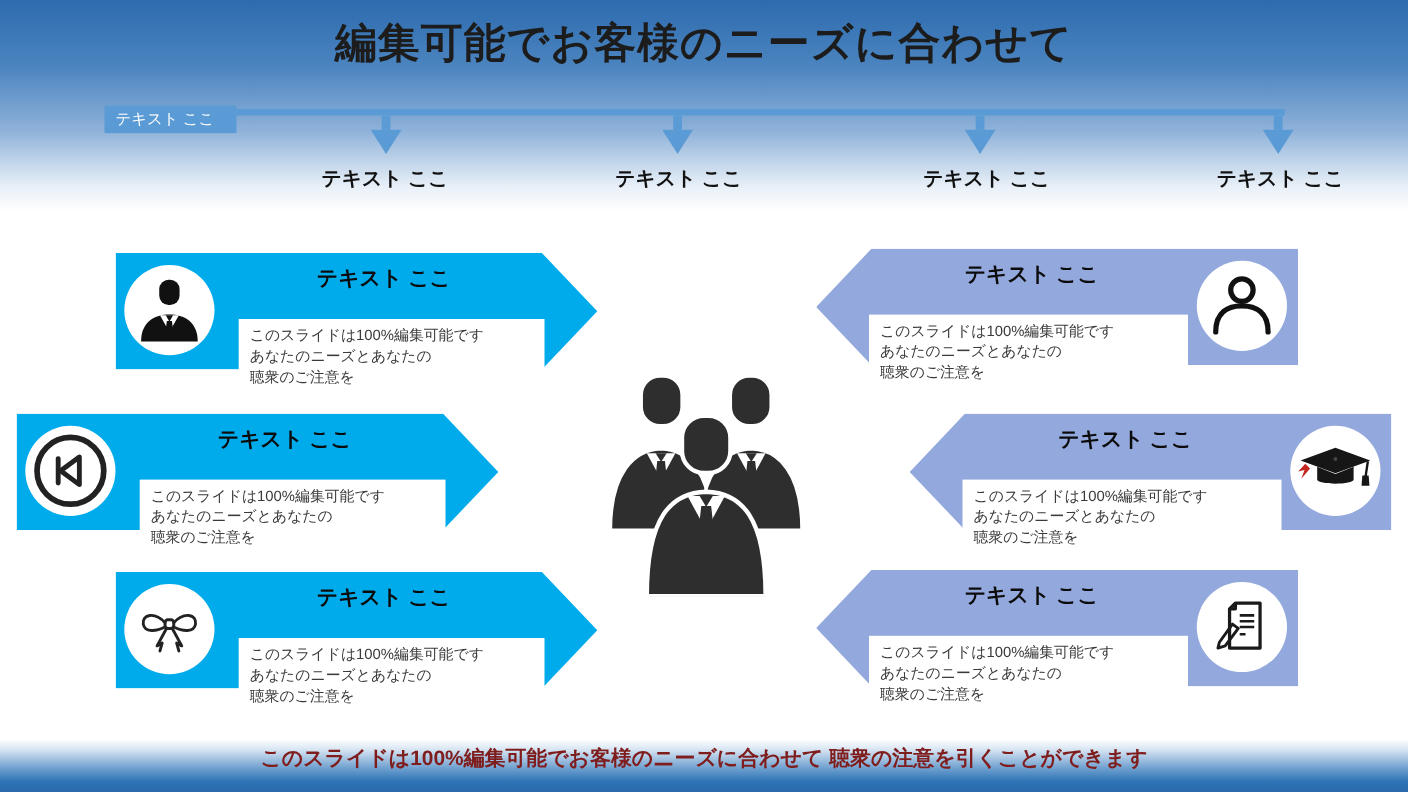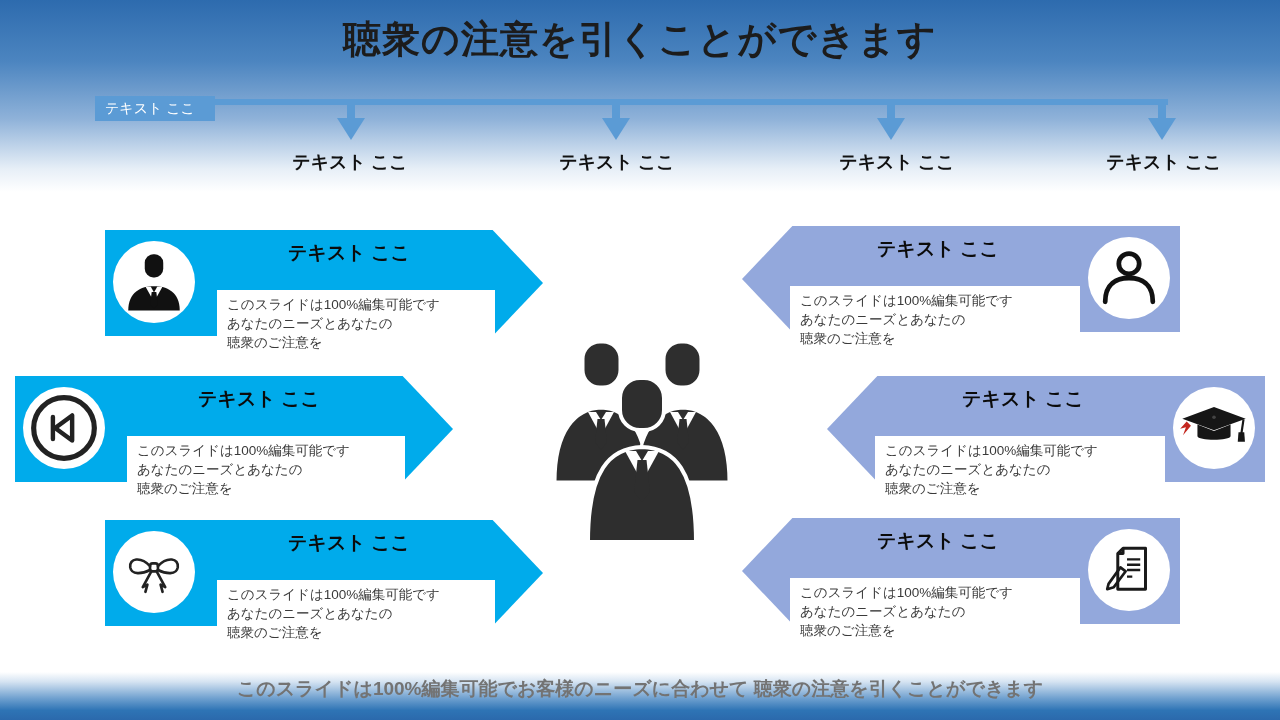--- a/index.html
+++ b/index.html
@@ -43,29 +43,29 @@
   .callout.l .co-body{left:112px;width:278px;}
   .callout.r .co-body{left:48px;width:290px;}
 
   
   .team{position:absolute;left:542px;top:330px;width:200px;height:212px;}
 
   
   .footer-bg{position:absolute;left:0;bottom:0;width:1280px;height:48px;
     background:linear-gradient(180deg,#ffffff 0%,#d6e4f2 20%,#6fa0cf 55%,#2e74b5 80%,#2b69ac 100%);}
   .footer-text{position:absolute;left:0;top:676px;width:1280px;text-align:center;
-    font-size:19px;font-weight:600;color:#737373;}
+    font-size:19px;font-weight:600;color:#7f1d1d;}
 </style>
 </head>
 <body>
 
 <div class="slide">
 
   <div class="header-bg"></div>
-  <div class="title">聴衆の注意を引くことができます</div>
+  <div class="title">編集可能でお客様のニーズに合わせて</div>
 
   <div class="tl-box">テキスト ここ</div>
   <div class="tl-line"></div>
 
   <div class="tl-arrow" style="left:337px">
     <div class="stem"></div>
     <div class="head"></div>
   </div>
   <div class="tl-arrow" style="left:602px">
     <div class="stem"></div>

